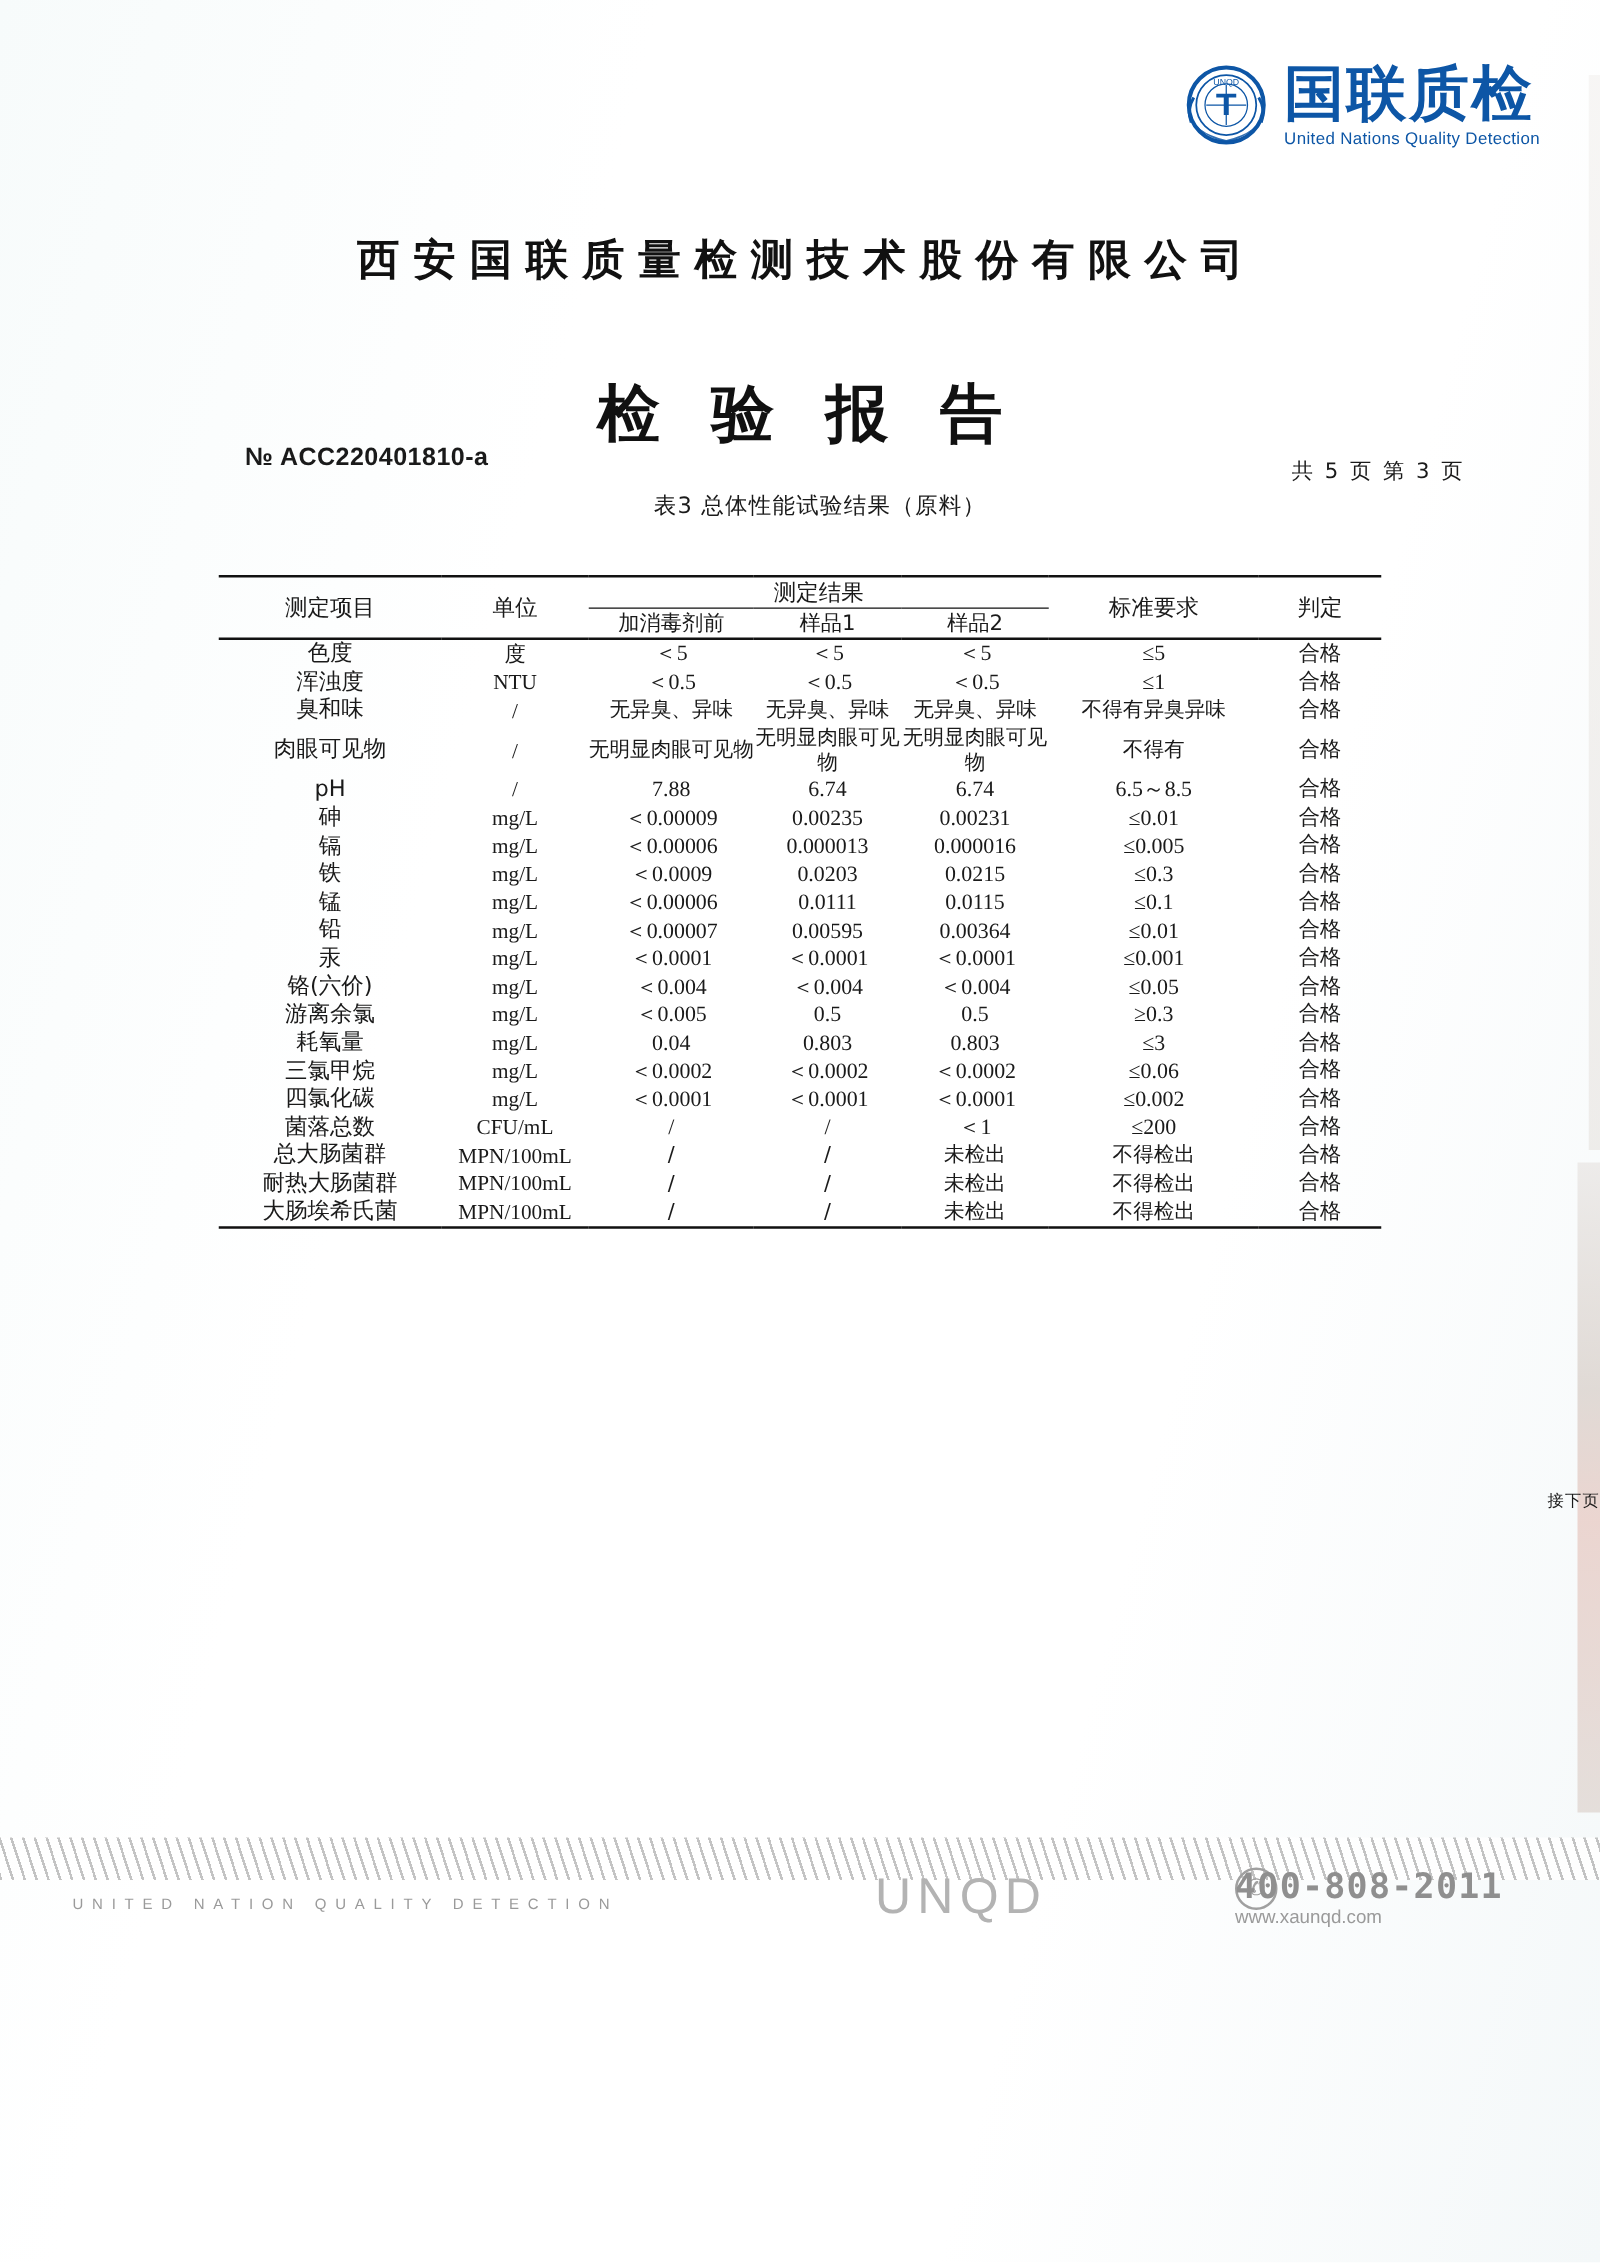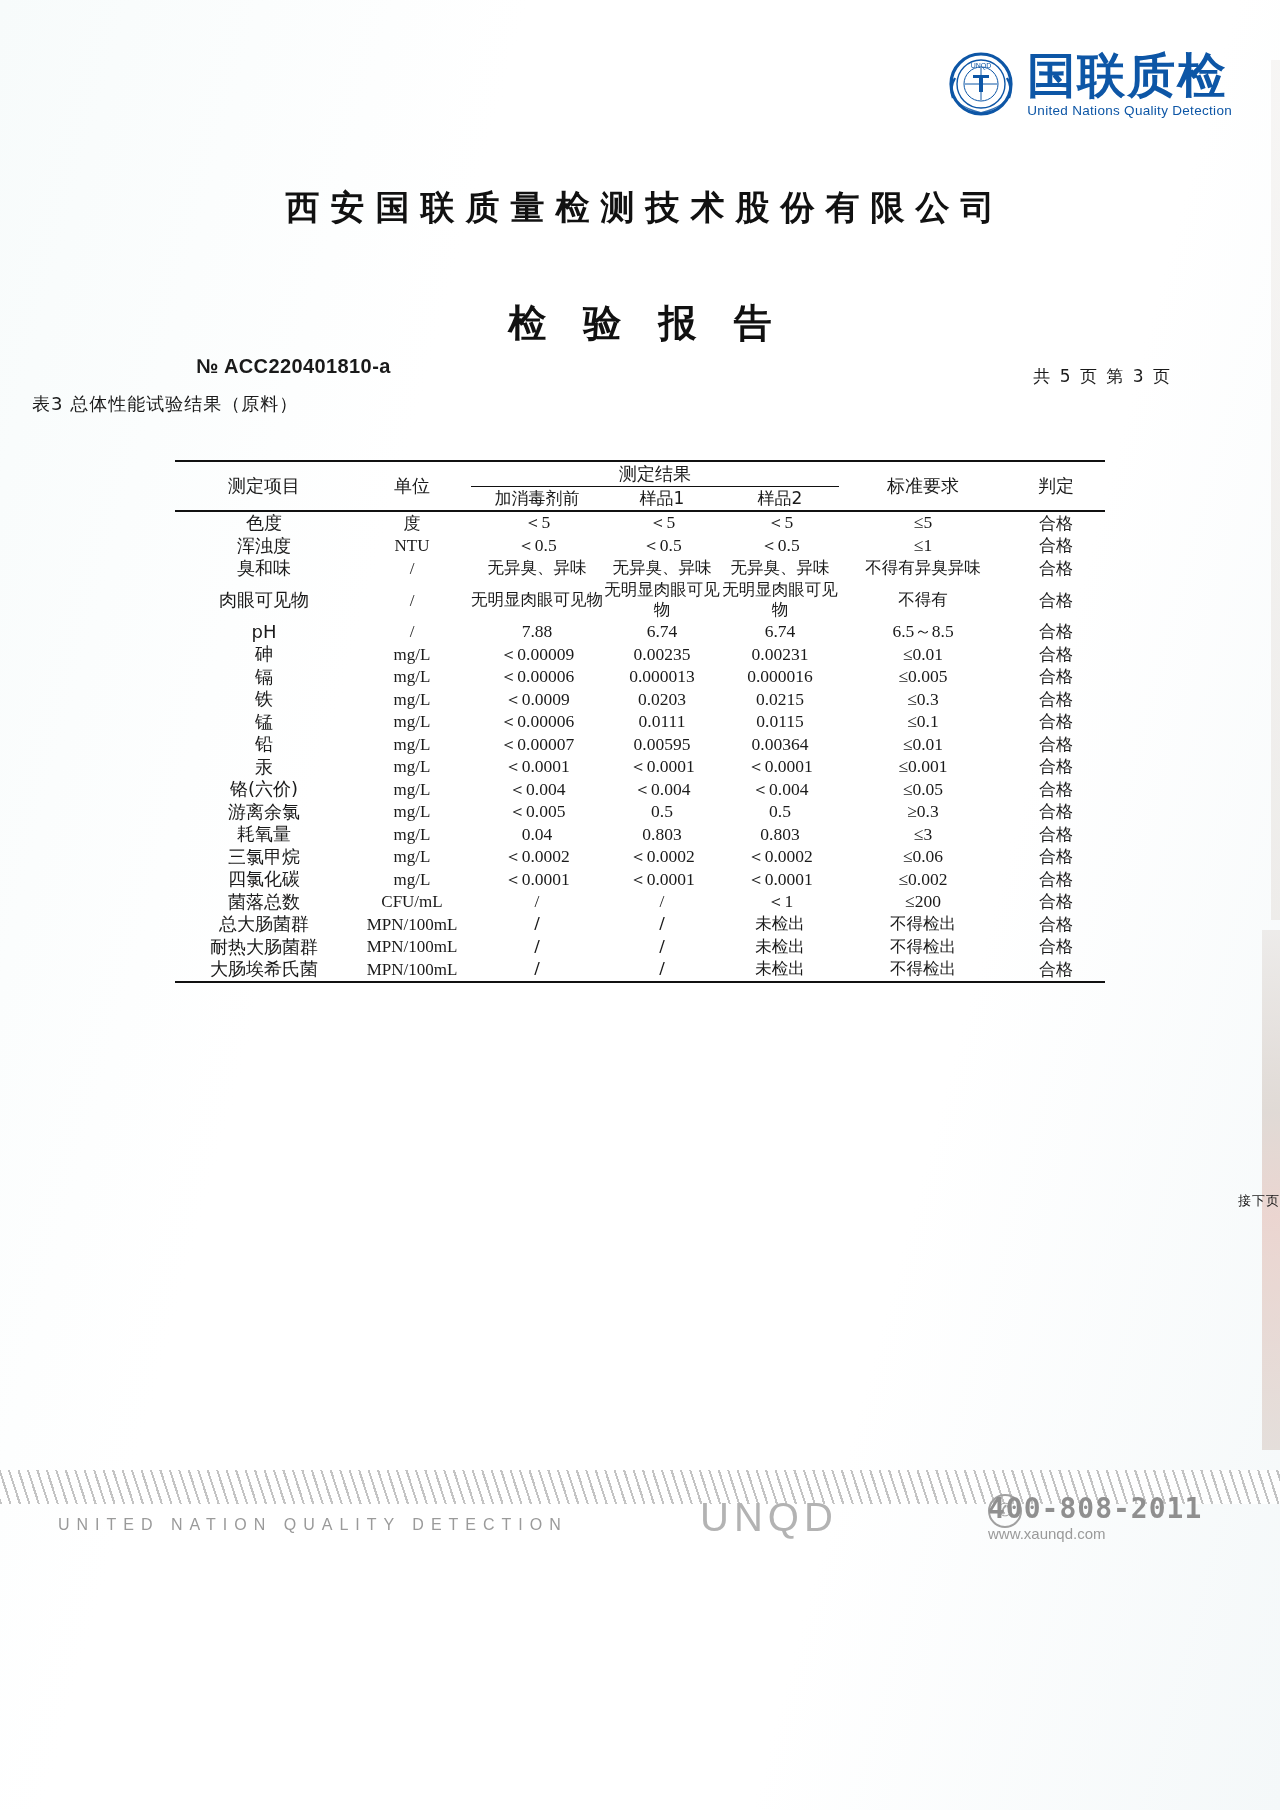--- a/index.html
+++ b/index.html
@@ -73,21 +73,21 @@
     letter-spacing: 0.2px;
     color: #1b1b1b;
   }
   .report-title {
     position: absolute;
     top: 298px;
     left: 0; right: 0;
     text-align: center;
     font-family: "DejaVu Sans", sans-serif;
     font-weight: 700;
-    font-size: 38px;
+    font-size: 50px;
     letter-spacing: 12px;
     text-indent: 12px;
     color: #111;
   }
   .report-no {
     position: absolute;
     top: 355px;
     left: 196px;
     font-family: "Liberation Sans", sans-serif;
     font-size: 20px;
@@ -99,21 +99,21 @@
     top: 365px;
     right: 108px;
     font-family: "DejaVu Sans", sans-serif;
     font-size: 17px;
     letter-spacing: 2px;
   }
   .table-caption {
     position: absolute;
     top: 392px;
     left: 0; right: 0;
-    text-align: left;
+    text-align: center;
     font-family: "DejaVu Sans", sans-serif;
     font-size: 18px;
     letter-spacing: 1px;
     padding-left: 32px;
   }
   
   .table-wrap {
     position: absolute;
     top: 424px;
     left: 175px;
@@ -205,21 +205,21 @@
     top: 1470px;
     height: 34px;
     background: repeating-linear-gradient(72deg, #b9b9b9 0 2px, #ffffff 2px 9px);
     opacity: .85;
   }
   .footer-left {
     position: absolute;
     left: 58px;
     top: 1516px;
     font-family: "Liberation Sans", sans-serif;
-    font-size: 16px;
+    font-size: 12px;
     letter-spacing: 7px;
     color: #9a9a9a;
   }
   .footer-unqd {
     position: absolute;
     left: 700px;
     top: 1495px;
     font-family: "Liberation Sans", sans-serif;
     font-size: 40px;
     letter-spacing: 5px;

